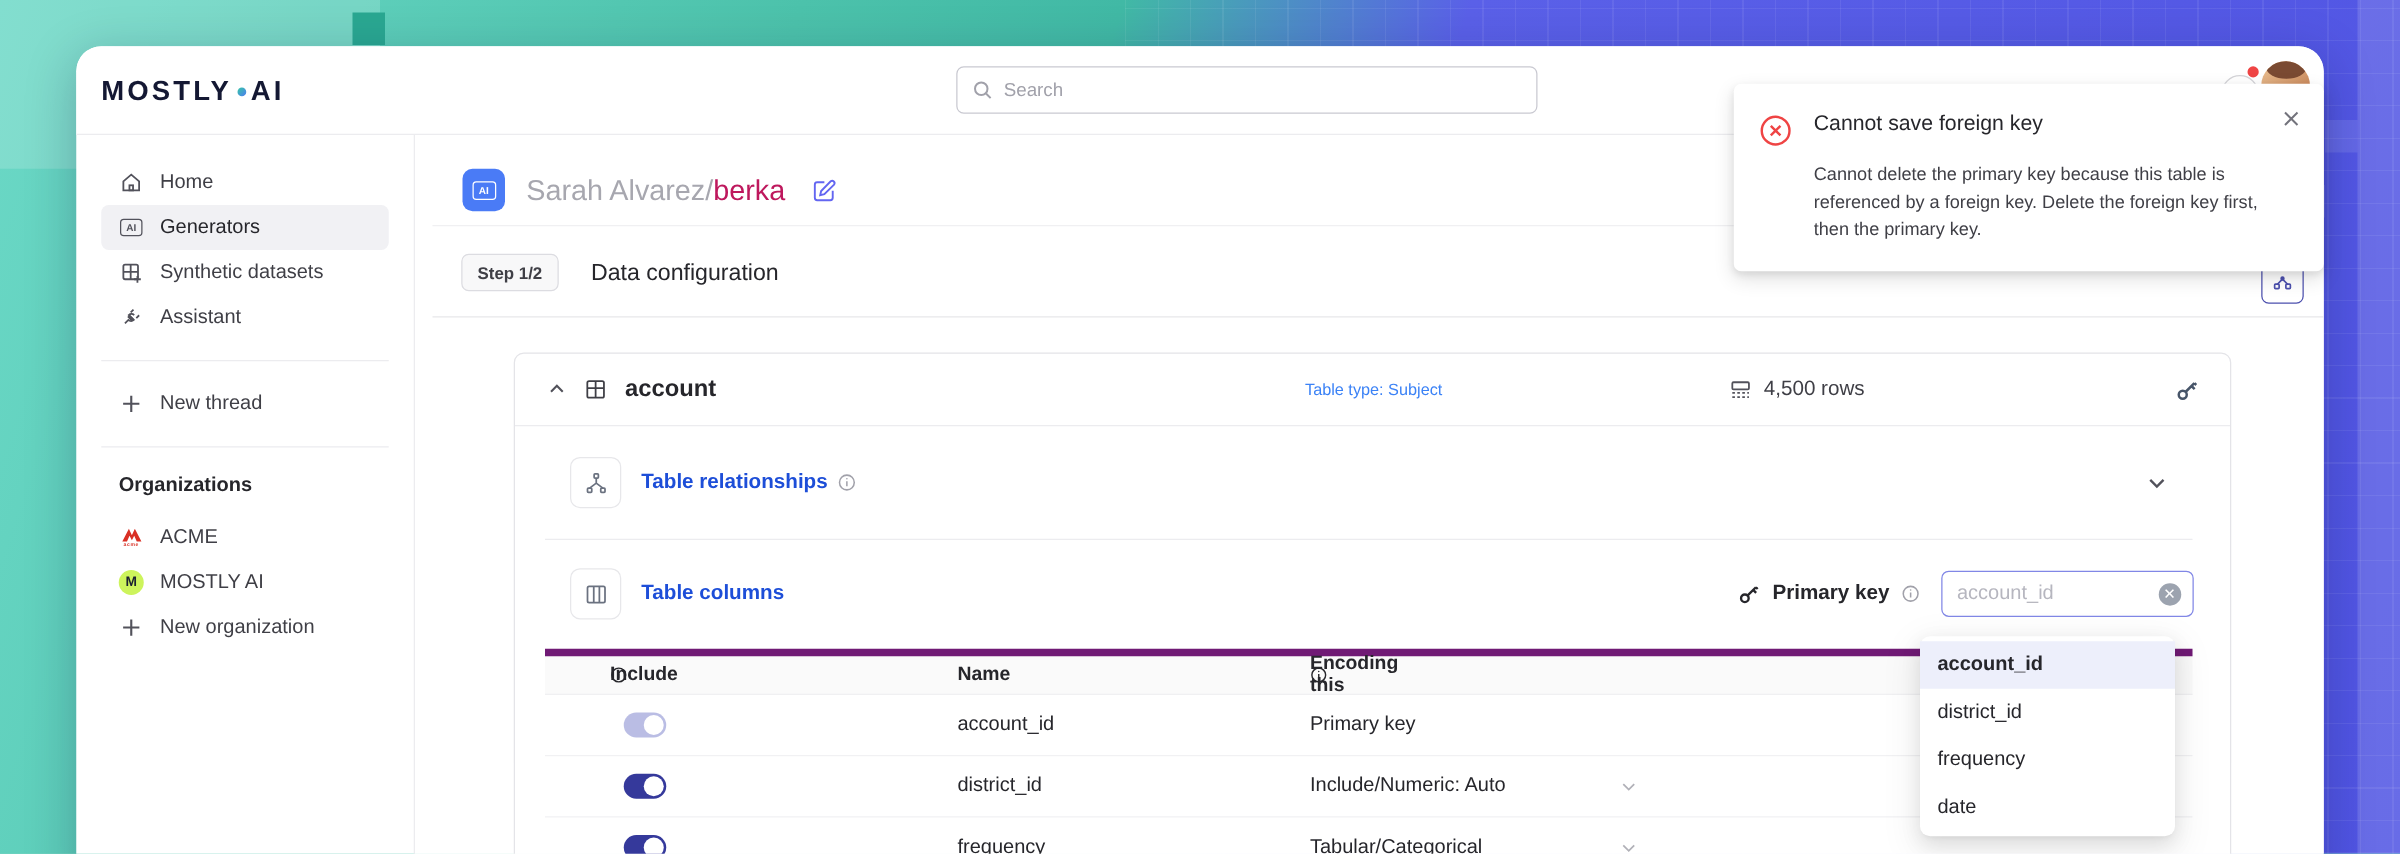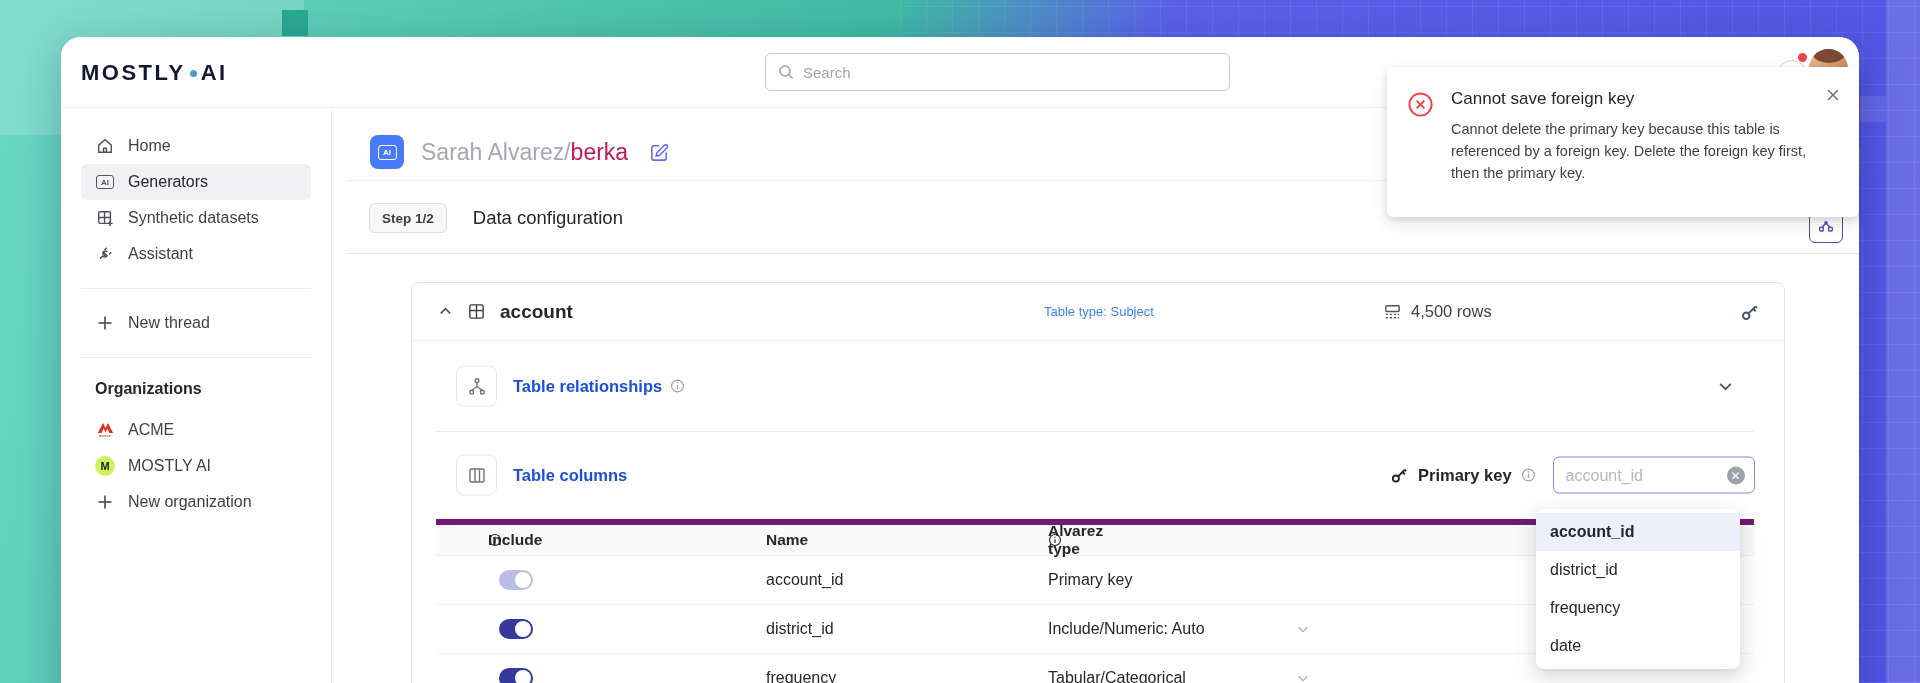--- a/index.html
+++ b/index.html
@@ -101,21 +101,21 @@
 
   .toggle { position:absolute; left:63px; top:50%; transform:translateY(-50%); width:34px; height:20px; border-radius:10px; background:#35399b; }
   .toggle::after { content:""; position:absolute; right:2px; top:2px; width:16px; height:16px; border-radius:50%; background:#fff; }
   .toggle.disabled { background:#babde4; }
 
   .info-ic { color:#a1a1aa; display:flex; }
 
   
   .toast { position:absolute; left:1387px; top:67px; width:472px; height:150px; background:#fff; border-radius:6px; box-shadow:0 6px 16px rgba(0,0,0,.12),0 3px 6px rgba(0,0,0,.08); z-index:50; padding:22px 24px 20px 64px; }
   .toast-ic { position:absolute; left:20px; top:24px; color:#ef4444; }
-  .toast-title { font-size:17px; color:#26262b; margin-bottom:10px; }
+  .toast-title { font-size:17px; color:#26262b; margin-bottom:21px; }
   .toast-body { font-size:14.5px; line-height:1.5; color:#3f3f46; width:356px; }
   .toast-close { position:absolute; right:18px; top:20px; color:#73737c; cursor:pointer; display:flex; }
 
   svg { display:block; }
 </style>
 </head>
 <body>
 
 <div class="bg">
   <div class="bg-grid"></div>
@@ -371,21 +371,21 @@
                 <circle cx="8" cy="8" r="6.3"></circle>
                 <line x1="8" y1="7" x2="8" y2="11.3"></line>
                 <circle cx="8" cy="4.8" r="0.7" fill="currentColor" stroke="none"></circle>
               </svg>
           </span>
         </span>
         <span class="th-name">
           <span>Name</span>
         </span>
         <span class="th-enc">
-          <span>Alvarez type</span>
+          <span>Encoding this</span>
           <span class="info-ic">
             <svg width="14" height="14" viewBox="0 0 16 16" fill="none" stroke="currentColor" stroke-width="1.3">
                 <circle cx="8" cy="8" r="6.3"></circle>
                 <line x1="8" y1="7" x2="8" y2="11.3"></line>
                 <circle cx="8" cy="4.8" r="0.7" fill="currentColor" stroke="none"></circle>
               </svg>
           </span>
         </span>
       </div>
 

